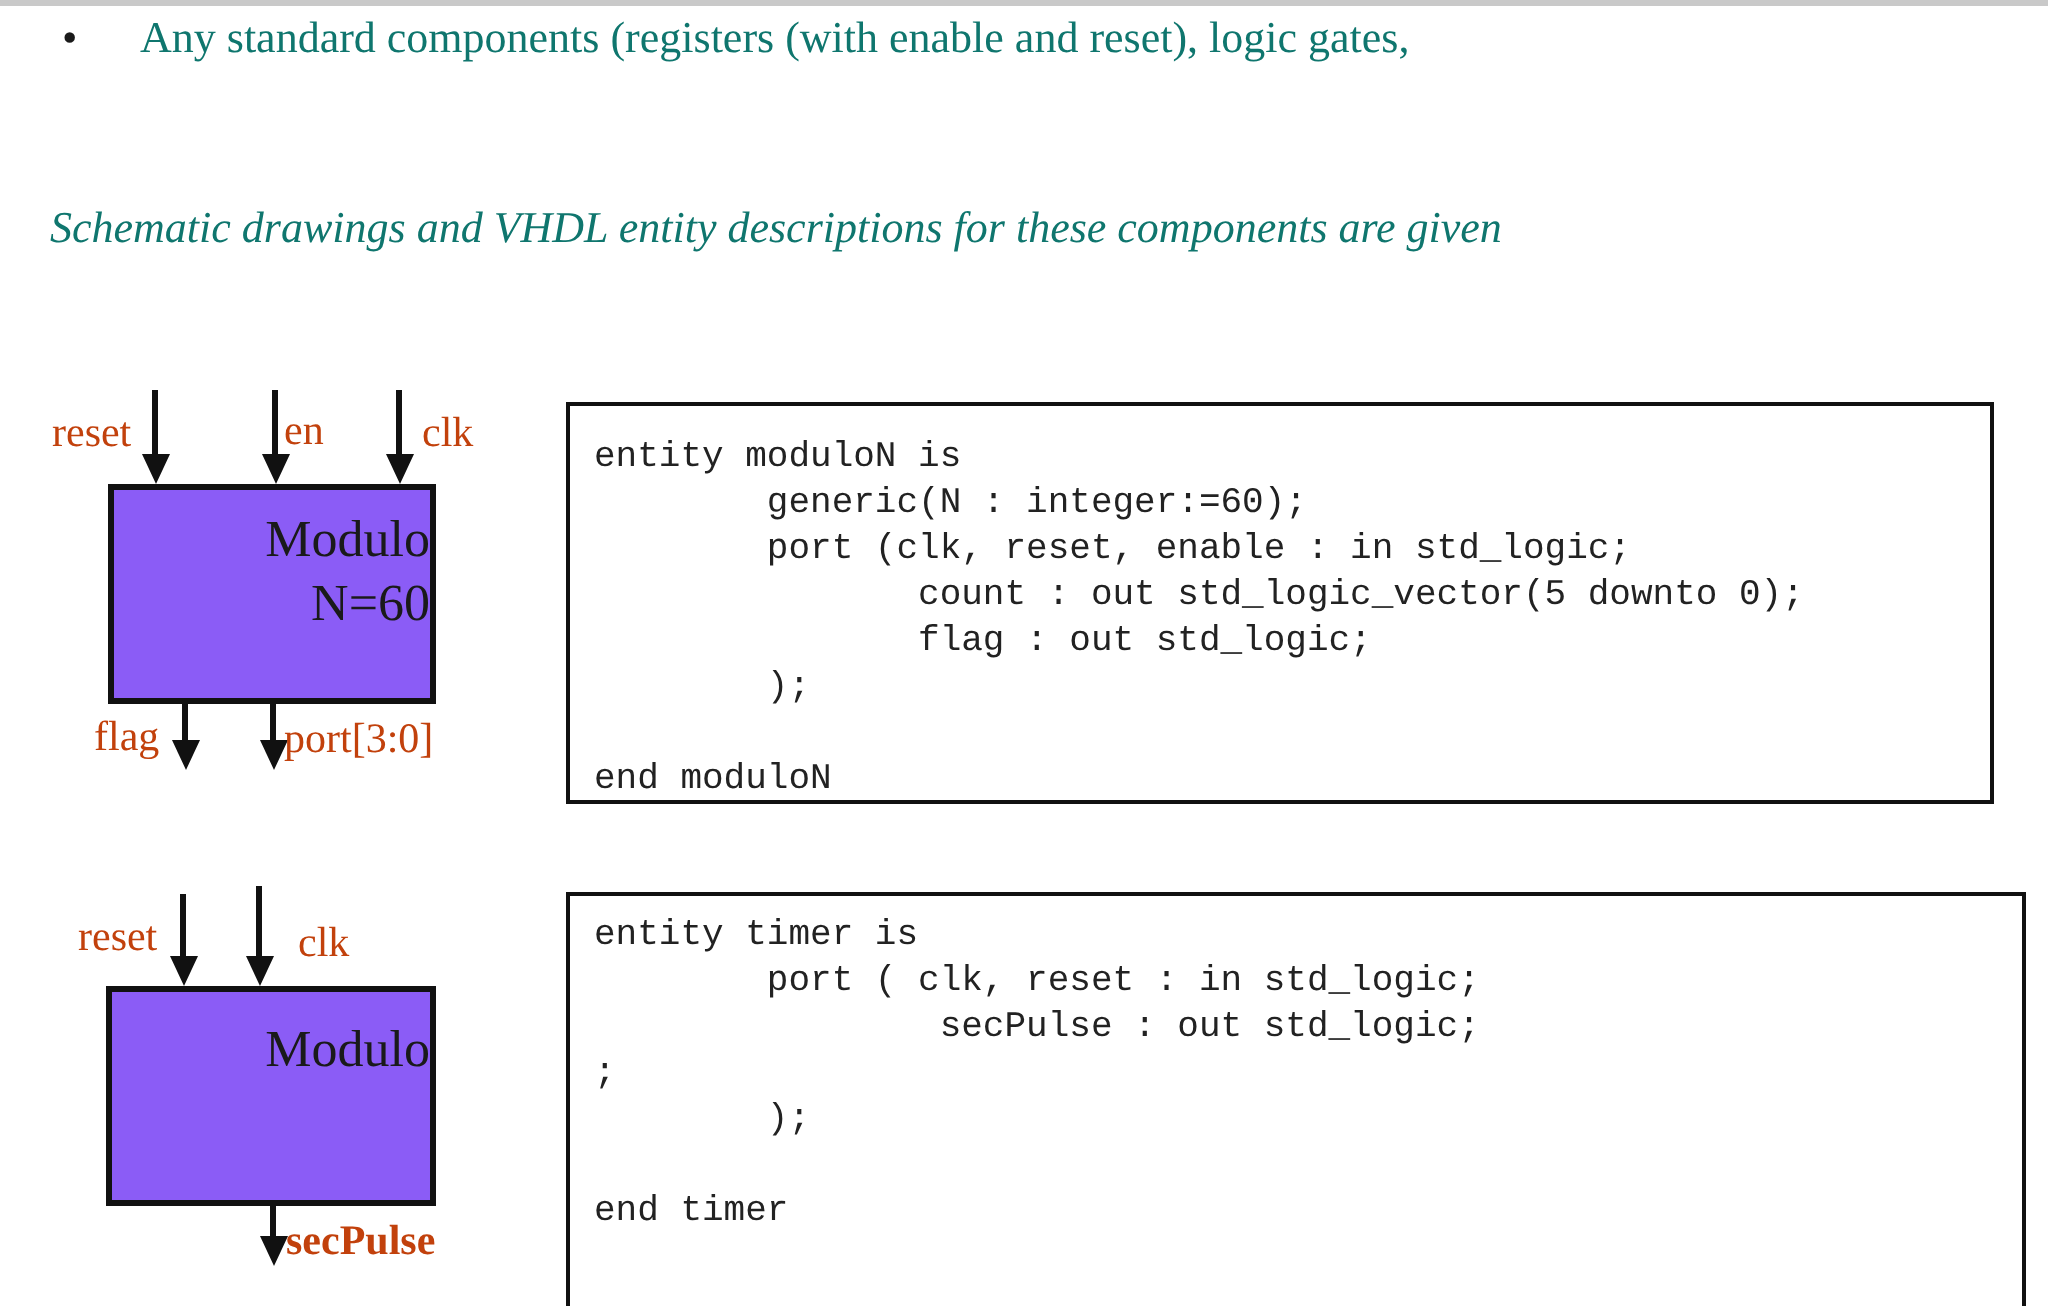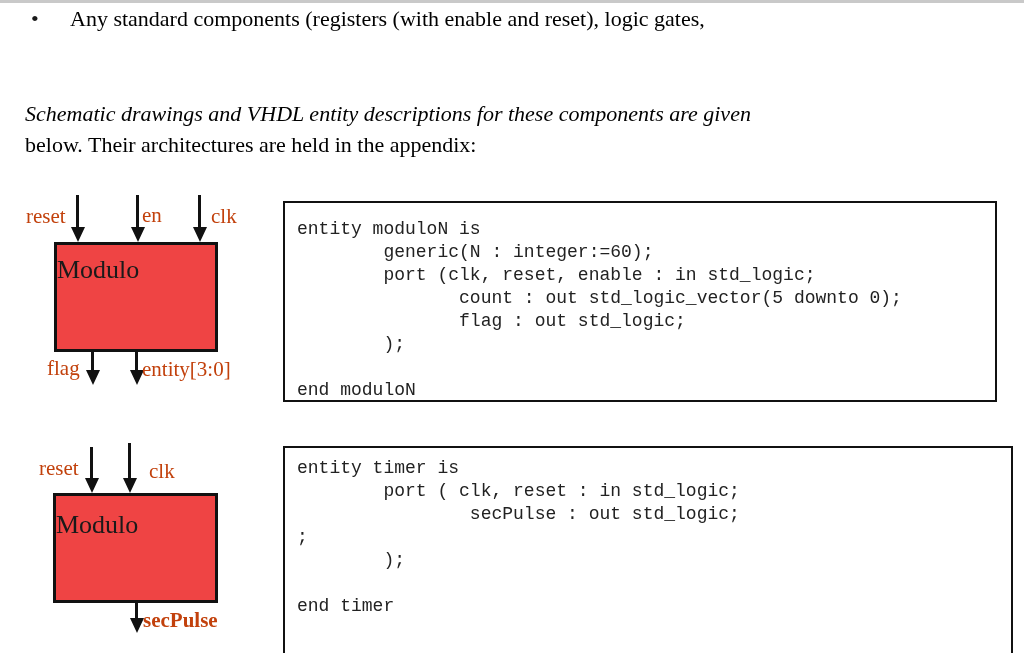--- a/index.html
+++ b/index.html
@@ -18,33 +18,33 @@
   .page-edge {
     left: 0; top: 0; width: 1024px; height: 3px;
     background: #c9c9c9;
   }
 
   
   .body-text {
     font-size: 22px;
     line-height: 31px;
     white-space: nowrap;
-    color: #000000;
+    color: #0f766e;
   }
   .bullet-marker {
     font-size: 22px;
     line-height: 31px;
   }
 
   
   .schem-box {
     box-sizing: border-box;
     border: 3px solid #111;
-    background: #ef4444;
-    text-align: left;
+    background: #8b5cf6;
+    text-align: right;
   }
   .schem-title {
     font-size: 26px;
     line-height: 32px;
     color: #1a1a1a;
   }
 
   
   .arrow {
     position: absolute;
@@ -92,41 +92,41 @@
 <body>
 
 <div id="page">
 
   <div class="abs page-edge"></div>
 
   <div class="abs bullet-marker" style="left:31px; top:3px;">•</div>
   <div class="abs body-text" style="left:70px; top:3px;">Any standard components (registers (with enable and reset), logic gates,</div>
 
   <div class="abs body-text" style="left:25px; top:98px;font-style:italic;">Schematic drawings and VHDL entity descriptions for these components are given</div>
-  <div class="abs body-text" style="left:25px; top:129px;">below. Their architectures are held in the appendix:</div>
 
   <div>
 
     <div class="arrow" style="left:76px; top:195px; height:32px;"></div>
     <div class="arrow" style="left:136px; top:195px; height:32px;"></div>
     <div class="arrow" style="left:198px; top:195px; height:32px;"></div>
 
     <div class="pin-label" style="left:26px; top:205px;">reset</div>
     <div class="pin-label" style="left:142px; top:204px;">en</div>
     <div class="pin-label" style="left:211px; top:205px;">clk</div>
 
     <div class="abs schem-box" style="left:54px; top:242px; width:164px; height:110px; padding-top:9px;">
       <div class="schem-title">Modulo</div>
+      <div class="schem-title">N=60</div>
     </div>
 
     <div class="arrow" style="left:91px; top:352px; height:18px;"></div>
     <div class="arrow" style="left:135px; top:352px; height:18px;"></div>
 
     <div class="pin-label" style="left:47px; top:357px;font-family:Liberation Serif, serif;">flag</div>
-    <div class="pin-label" style="left:142px; top:358px;">entity[3:0]</div>
+    <div class="pin-label" style="left:142px; top:358px;">port[3:0]</div>
   </div>
 
   <div id="modulo-code" class="abs code-panel" style="left:283px; top:201px; width:714px; height:201px;">
     <pre>entity moduloN is
         generic(N : integer:=60);
         port (clk, reset, enable : in std_logic;
                count : out std_logic_vector(5 downto 0);
                flag : out std_logic;
         );
 

